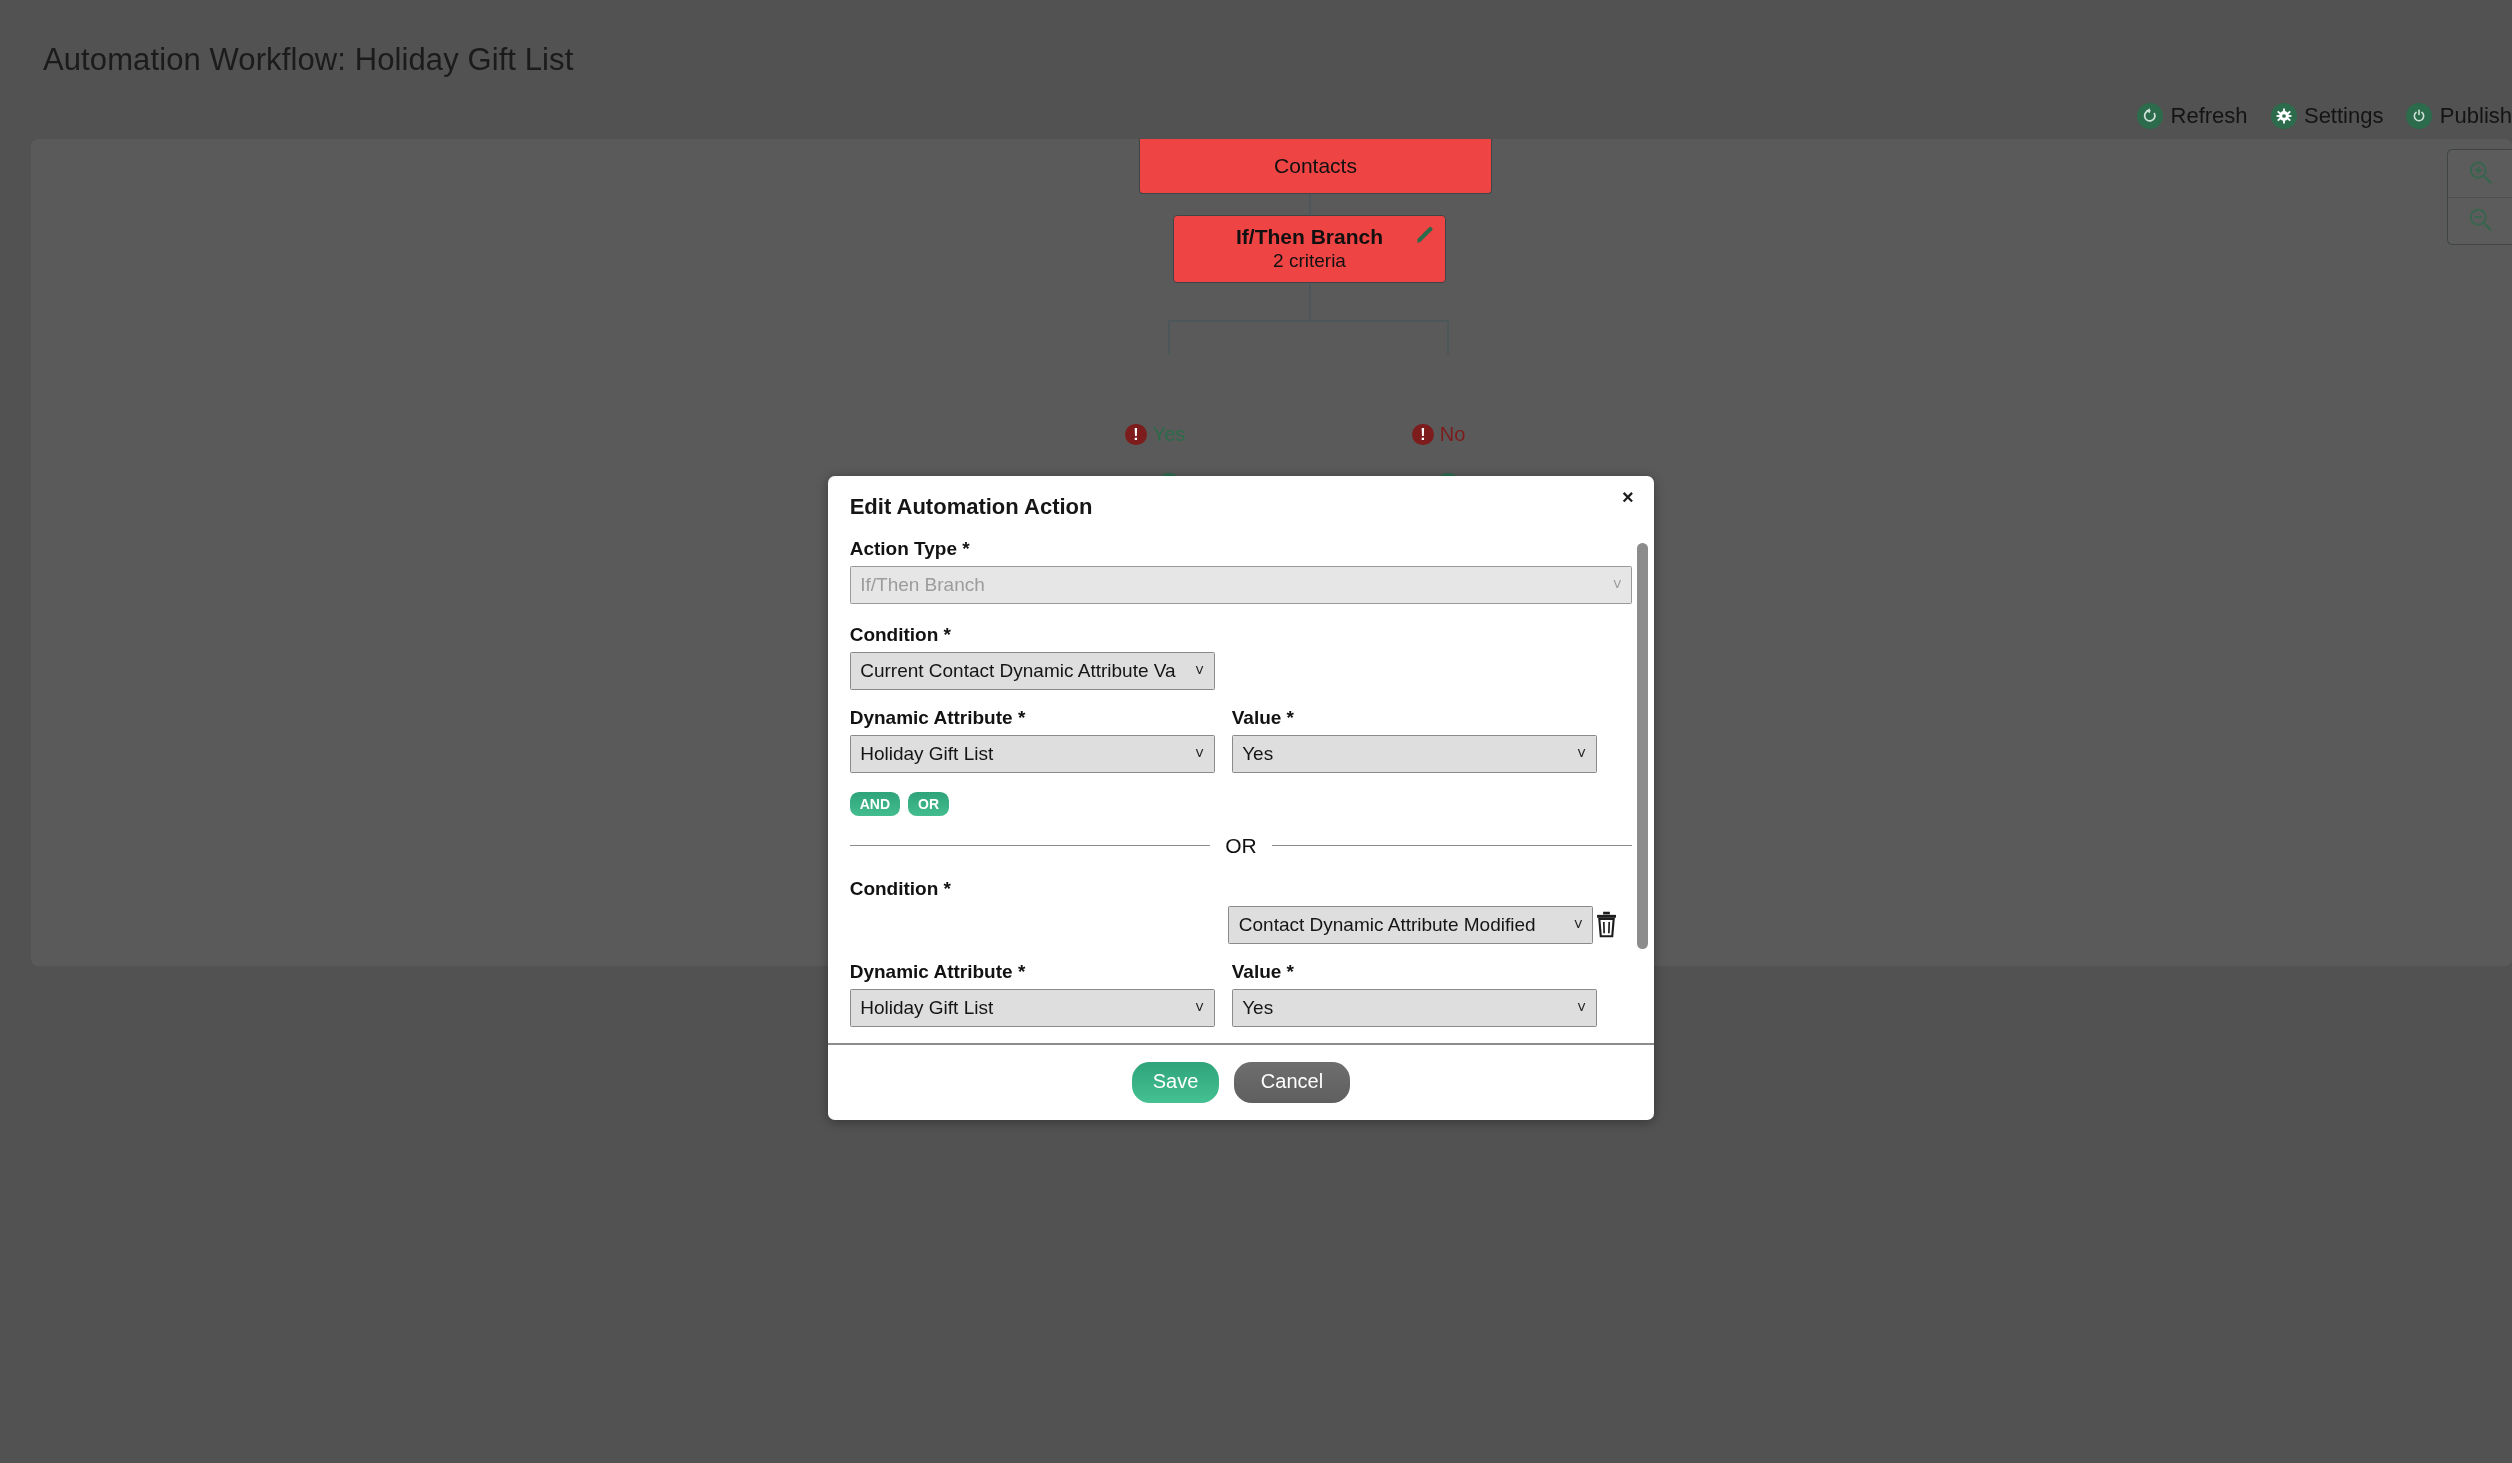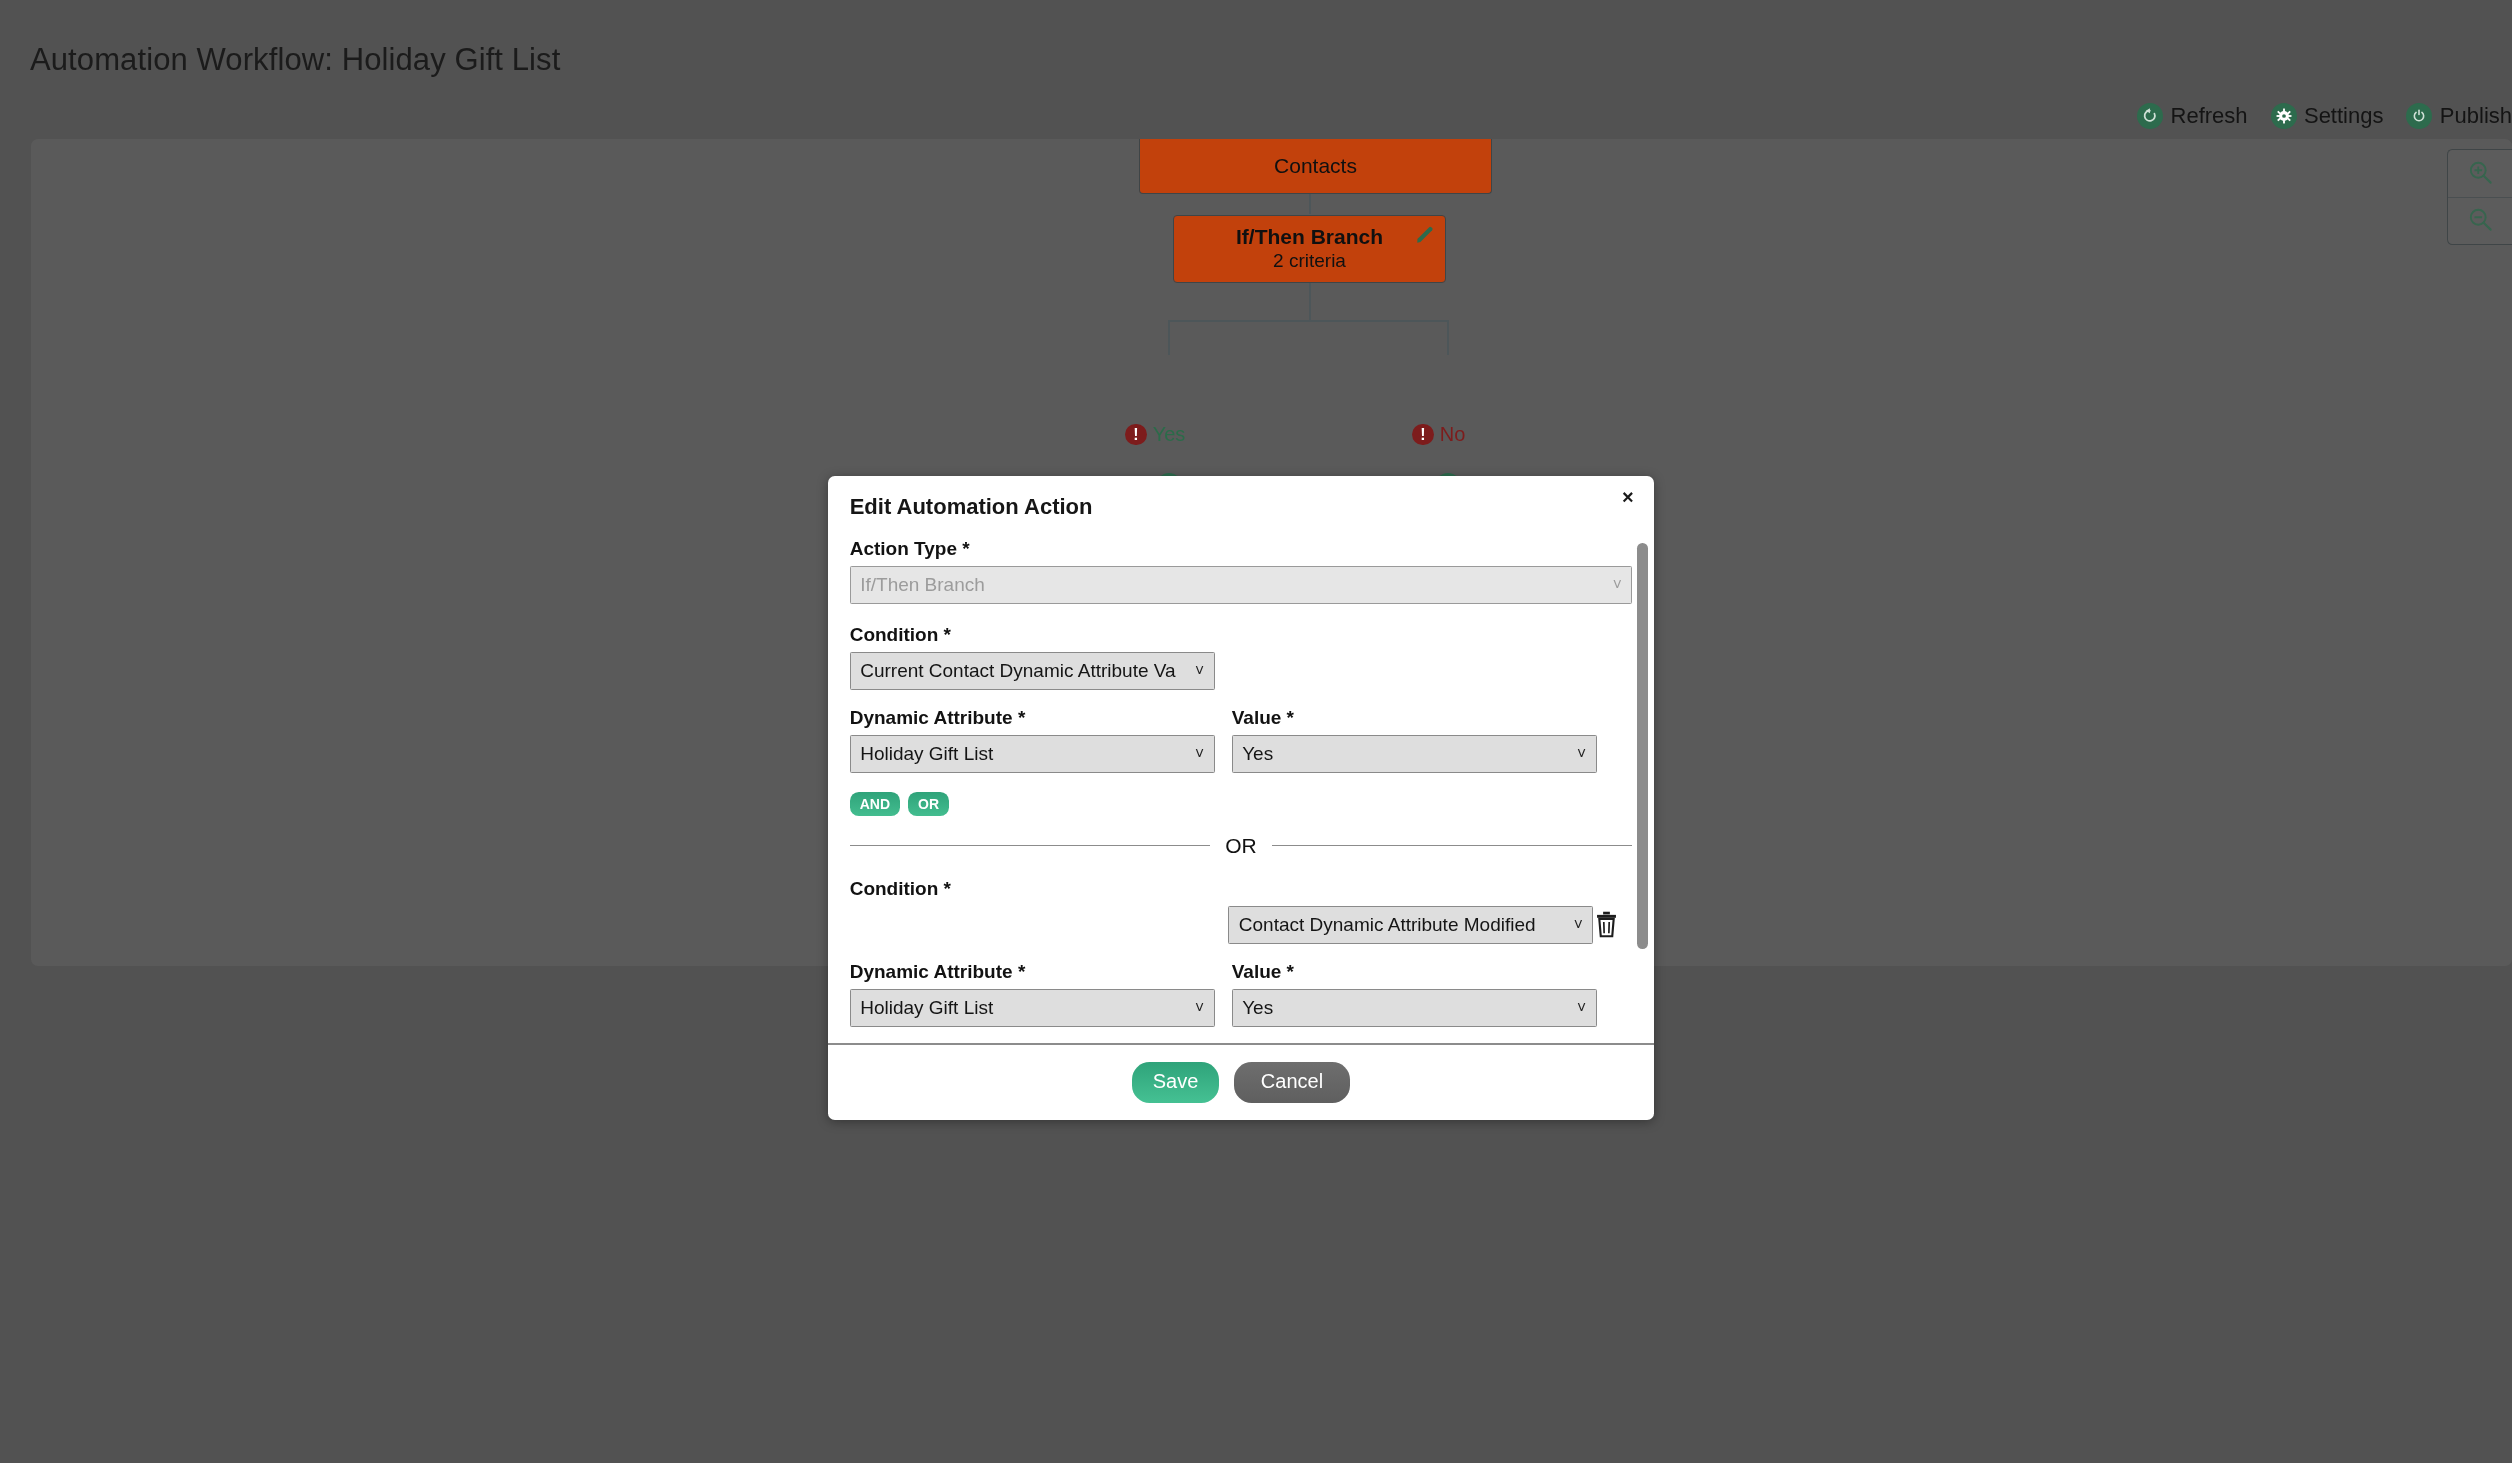--- a/index.html
+++ b/index.html
@@ -7,21 +7,21 @@
     margin: 0; padding: 0;
     width: 2512px; height: 1463px;
     overflow: hidden;
     background: #525252;
     font-family: "Liberation Sans", sans-serif;
   }
 
   
   #page-title {
     position: absolute;
-    left: 30px; top: 42px;
+    left: 43px; top: 42px;
     font-size: 31px;
     color: #1b1b1b;
     font-weight: 400;
     letter-spacing: 0.1px;
     white-space: nowrap;
   }
 
   
   #toolbar {
     position: absolute;
@@ -67,21 +67,21 @@
     height: 47px;
     display: flex; align-items: center; justify-content: center;
   }
   .zoom-btn + .zoom-btn { border-top: 1.4px solid #4a4f51; }
 
   
   .node {
     position: absolute;
     border: 1.4px solid #3f4547;
     border-radius: 4px;
-    background: #c2410c;
+    background: #ef4444;
     display: flex;
     flex-direction: column;
     align-items: center;
     justify-content: center;
     text-align: center;
   }
   #node-contacts {
     left: 1108px; top: 0px;
     width: 353px; height: 55px;
     border-radius: 0 0 4px 4px;

